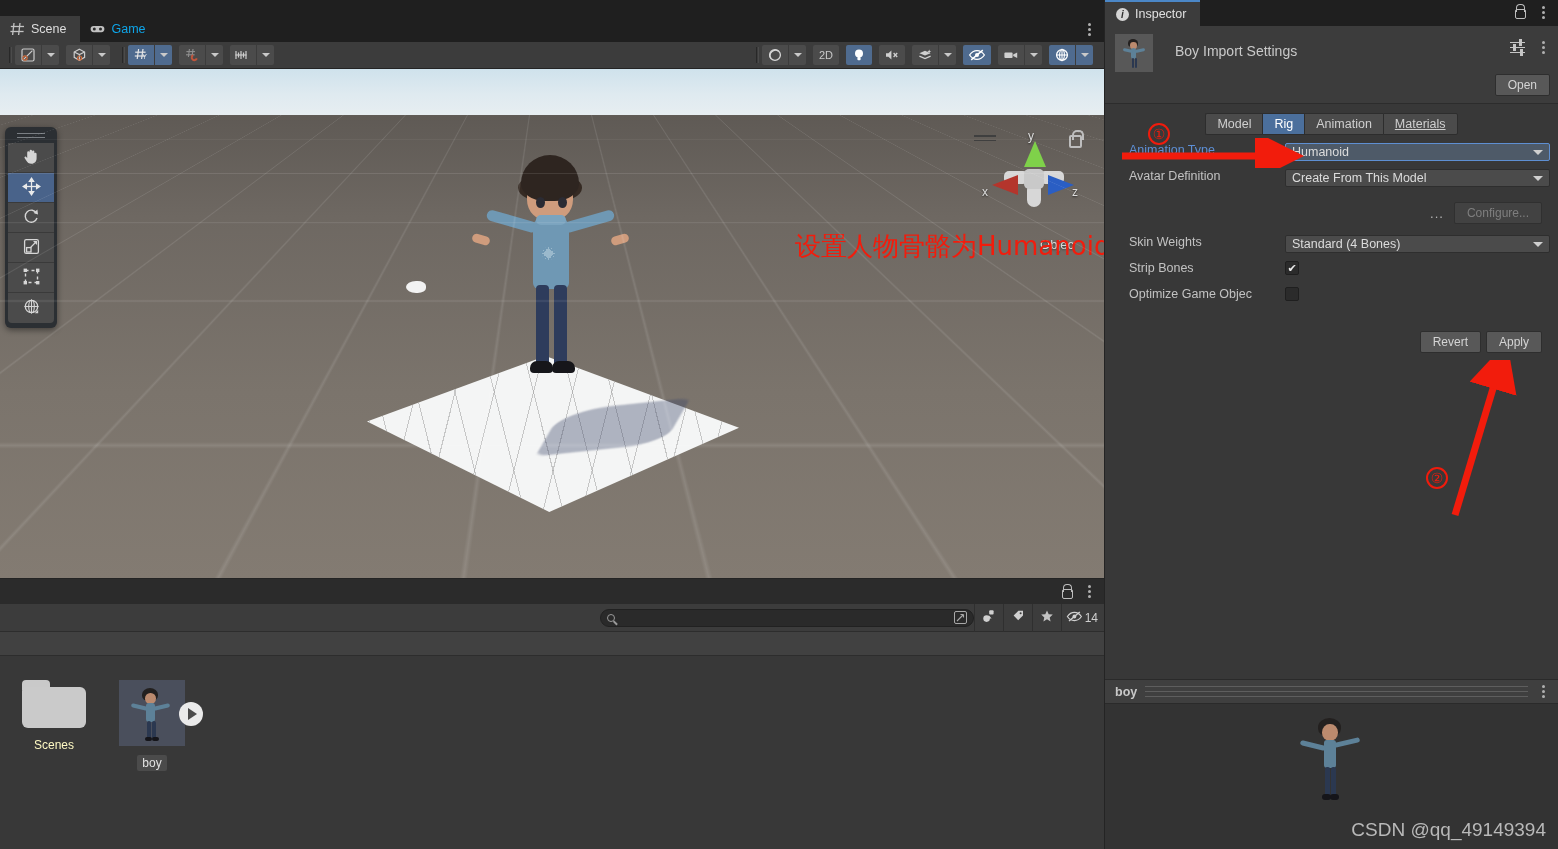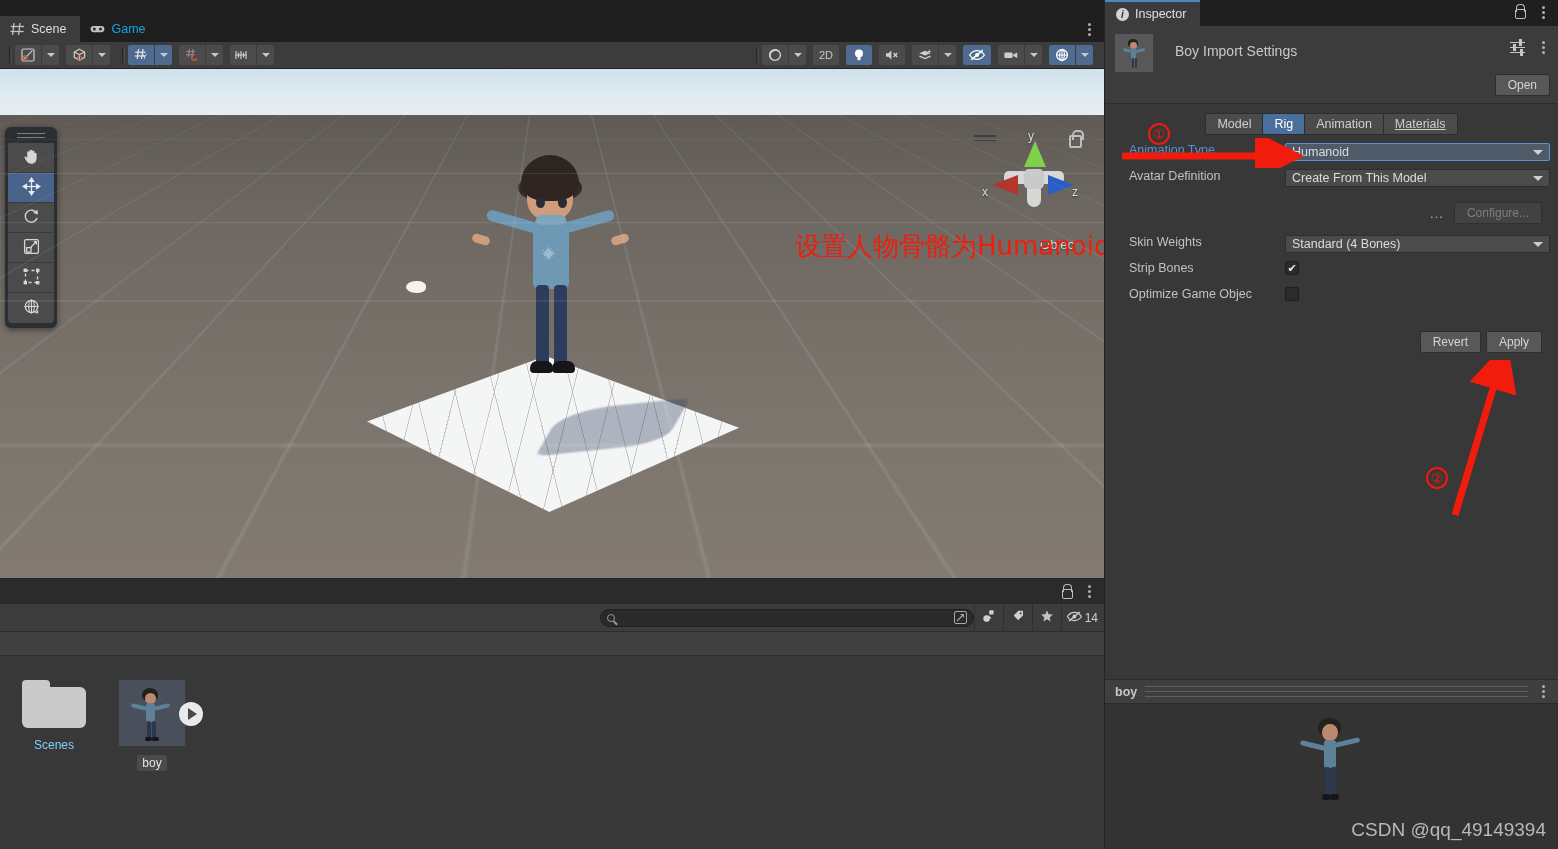--- a/index.html
+++ b/index.html
@@ -145,21 +145,21 @@
   .search-glass::after{ content:""; position:absolute; right:-4px; bottom:-3px; width:5px; height:1.5px;
             background:#9a9a9a; transform:rotate(45deg); }
   .search-input { flex:1; background:transparent; border:none; outline:none; color:#c8c8c8; font-size:11px; padding-left:5px; }
   .save-search { width:13px; height:13px; border:1.4px solid #a8a8a8; border-radius:2px; margin-left:4px; position:relative; }
   .fbtn { width:29px; height:28px; display:flex; align-items:center; justify-content:center;
           border-left:1px solid #2f2f2f; color:#cfcfcf; }
   .fbtn.count { width:auto; padding:0 6px 0 4px; gap:2px; font-size:12px; }
   .proj-bread { height:24px; background:#414141; border-bottom:1px solid #2d2d2d; }
   .proj-body { flex:1; background:#383838; padding:24px 0 0 0; display:flex; }
   .asset { width:108px; display:flex; flex-direction:column; align-items:center; gap:9px; }
-  .asset .label { font-size:12px; color:#7dd3fc; padding:1px 5px; border-radius:2px; }
+  .asset .label { font-size:12px; color:#fef9c3; padding:1px 5px; border-radius:2px; }
   .asset .label.sel { background:#4b4b4b; color:#e2e2e2; }
   .folder-ico { width:64px; height:48px; position:relative; }
   .folder-ico .tab2 { position:absolute; left:0; top:0; width:28px; height:10px; background:#c9c9c9; border-radius:4px 4px 0 0; }
   .folder-ico .body2{ position:absolute; left:0; top:7px; width:64px; height:41px; background:#cacaca; border-radius:4px 6px 6px 6px; }
   .model-thumb { width:66px; height:66px; background:#4a4f5c; position:relative; }
   .play-badge { position:absolute; right:-18px; top:22px; width:24px; height:24px; border-radius:50%;
                 background:#eaeaea; display:flex; align-items:center; justify-content:center; }
   .play-badge .tri{ width:0;height:0;border-top:6px solid transparent;border-bottom:6px solid transparent;border-left:9px solid #4a4a4a; margin-left:3px; }
 
   

